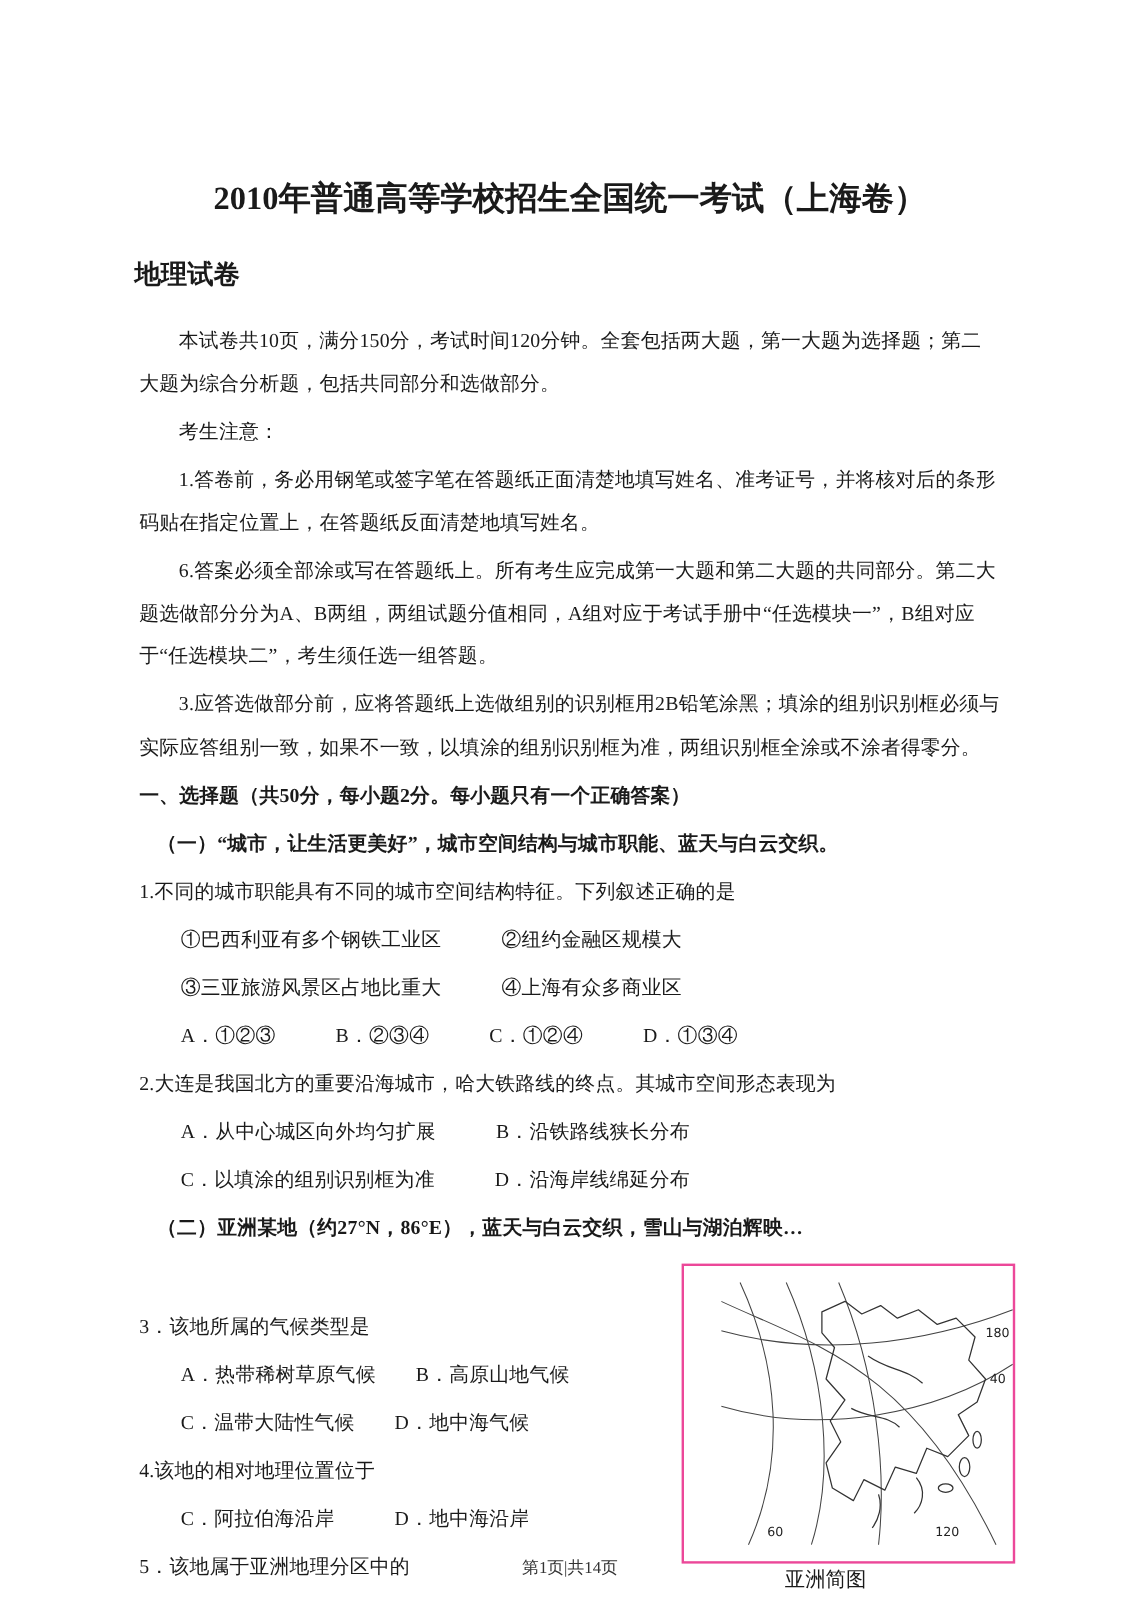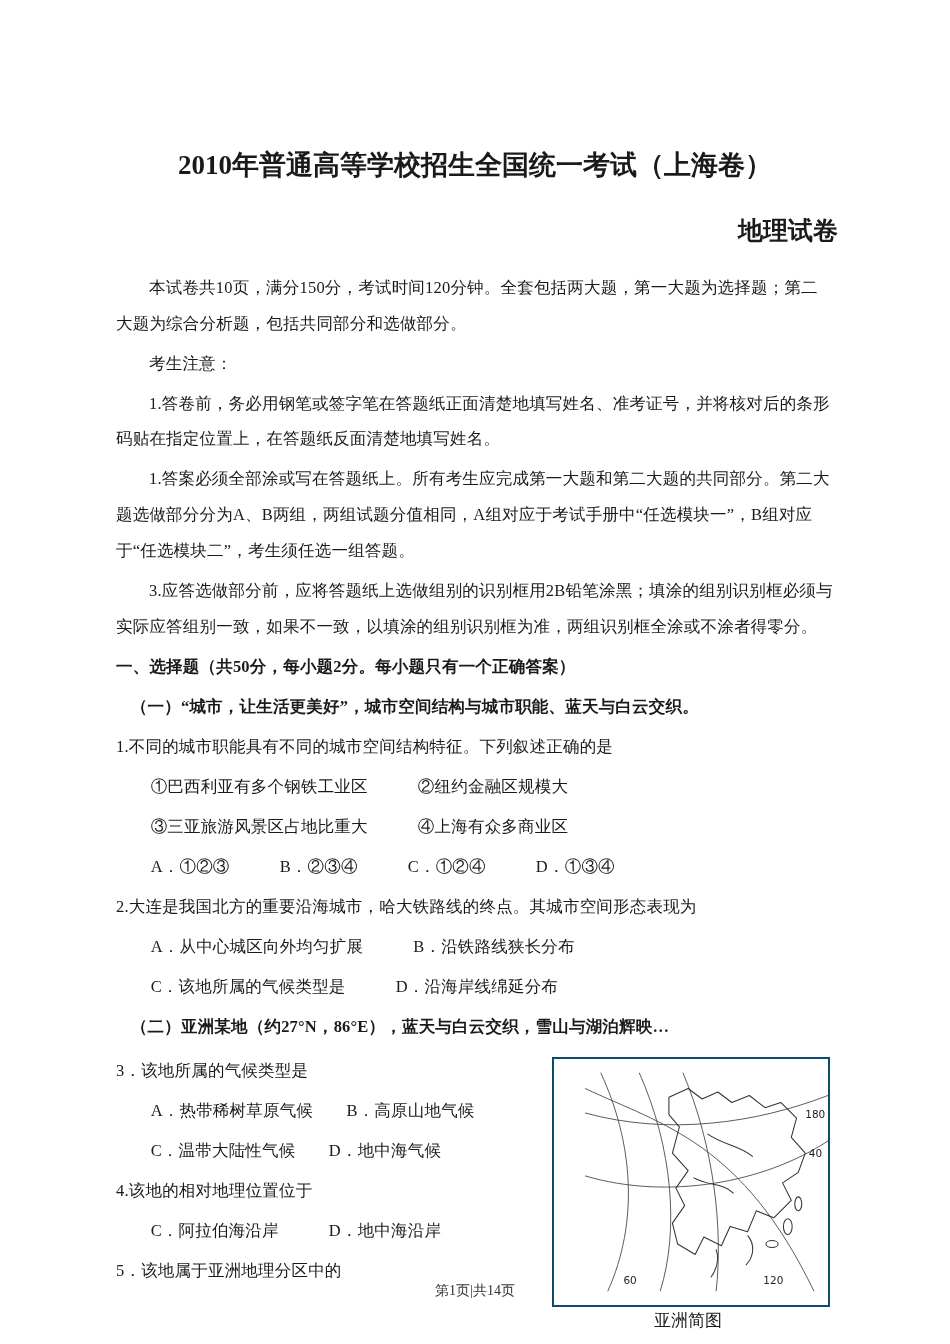--- a/index.html
+++ b/index.html
@@ -15,101 +15,101 @@
     overflow:hidden;
   }
   .title{
     text-align:center;
     font-size:27px;
     font-weight:bold;
     line-height:1.3;
     margin-top:10px;
   }
   .subtitle{
-    text-align:right;
-    font-size:25px;
+    text-align:left;
+    font-size:22px;
     font-weight:bold;
     margin-top:32px;
     line-height:1.3;
   }
   p{margin:4px;}
   .body{
     font-size:16.5px;
     line-height:2.18;
     letter-spacing:0.2px;
   }
   .first{margin-top:22px;}
   .indent{text-indent:2em;}
   .bold{font-weight:bold;}
   .grp{padding-left:0.9em;}
   .opt{padding-left:2.1em;}
   .two-col{
     display:flex;
-    align-items:flex-start;
+    align-items:flex-end;
   }
   .col-left{flex:1 1 auto;min-width:0;}
   .col-right{
     flex:0 0 292px;
     width:292px;
     margin-top:8px;
   }
   .map-box{
     width:278px;
     height:250px;
-    border:2px solid #0c4a6e;
+    border:2px solid #ec4899;
     box-sizing:border-box;
     background:#fff;
-    margin-left:6px;
+    margin-left:22px;
     padding-left:31px;
   }
   .map-box svg{display:block;width:100%;height:100%;}
   .map-caption{
     text-align:center;
     font-weight:normal;
     font-size:17px;
     margin-top:2px;
     width:284px;
   }
   .footer{
     position:absolute;
     left:0;right:0;
-    bottom:44px;
+    bottom:28px;
     text-align:center;
     font-size:14px;
     color:#333;
   }
   .mapline{fill:none;stroke:#444;stroke-width:1;}
   .coast{fill:none;stroke:#333;stroke-width:1.2;stroke-linejoin:round;}
   .maptext{font-family:"DejaVu Sans",sans-serif;font-size:12px;fill:#222;}
 </style>
 </head>
 <body>
 
 <div class="page">
 
   <div class="title">2010年普通高等学校招生全国统一考试（上海卷）</div>
   <div class="subtitle">地理试卷</div>
 
   <p class="body indent first">本试卷共10页，满分150分，考试时间120分钟。全套包括两大题，第一大题为选择题；第二大题为综合分析题，包括共同部分和选做部分。</p>
   <p class="body indent">考生注意：</p>
   <p class="body indent">1.答卷前，务必用钢笔或签字笔在答题纸正面清楚地填写姓名、准考证号，并将核对后的条形码贴在指定位置上，在答题纸反面清楚地填写姓名。</p>
-  <p class="body indent">1.答案必须全部涂或写在答题纸上。所有考生应完成第一大题和第二大题的共同部分。第二大题选做部分分为A、B两组，两组试题分值相同，A组对应于考试手册中“任选模块一”，B组对应于“任选模块二”，考生须任选一组答题。</p>
+  <p class="body indent">6.答案必须全部涂或写在答题纸上。所有考生应完成第一大题和第二大题的共同部分。第二大题选做部分分为A、B两组，两组试题分值相同，A组对应于考试手册中“任选模块一”，B组对应于“任选模块二”，考生须任选一组答题。</p>
   <p class="body indent">3.应答选做部分前，应将答题纸上选做组别的识别框用2B铅笔涂黑；填涂的组别识别框必须与实际应答组别一致，如果不一致，以填涂的组别识别框为准，两组识别框全涂或不涂者得零分。</p>
 
   <p class="body bold">一、选择题（共50分，每小题2分。每小题只有一个正确答案）</p>
   <p class="body bold grp">（一）“城市，让生活更美好”，城市空间结构与城市职能、蓝天与白云交织。</p>
 
   <p class="body">1.不同的城市职能具有不同的城市空间结构特征。下列叙述正确的是</p>
   <p class="body opt">①巴西利亚有多个钢铁工业区　　　②纽约金融区规模大</p>
   <p class="body opt">③三亚旅游风景区占地比重大　　　④上海有众多商业区</p>
   <p class="body opt">A．①②③　　　B．②③④　　　C．①②④　　　D．①③④</p>
 
   <p class="body">2.大连是我国北方的重要沿海城市，哈大铁路线的终点。其城市空间形态表现为</p>
   <p class="body opt">A．从中心城区向外均匀扩展　　　B．沿铁路线狭长分布</p>
-  <p class="body opt">C．该地所属的气候类型是　　　D．沿海岸线绵延分布</p>
+  <p class="body opt">C．以填涂的组别识别框为准　　　D．沿海岸线绵延分布</p>
 
   <p class="body bold grp">（二）亚洲某地（约27°N，86°E），蓝天与白云交织，雪山与湖泊辉映…</p>
 
   <div class="two-col">
     <div class="col-left">
       <p class="body">3．该地所属的气候类型是</p>
       <p class="body opt">A．热带稀树草原气候　　B．高原山地气候</p>
       <p class="body opt">C．温带大陆性气候　　D．地中海气候</p>
       <p class="body">4.该地的相对地理位置位于</p>
       <p class="body opt">C．阿拉伯海沿岸　　　D．地中海沿岸</p>

